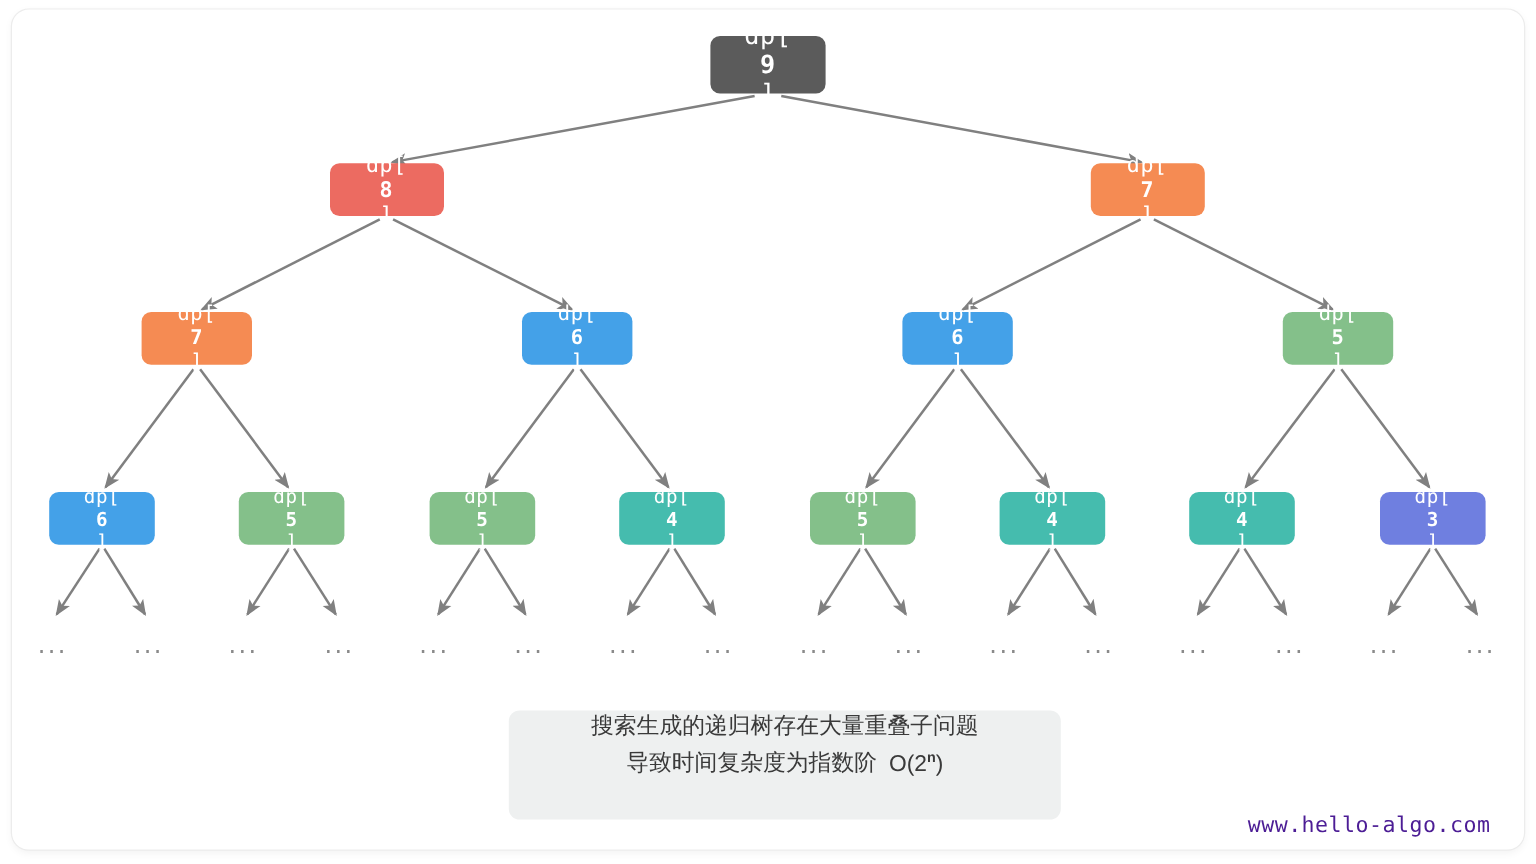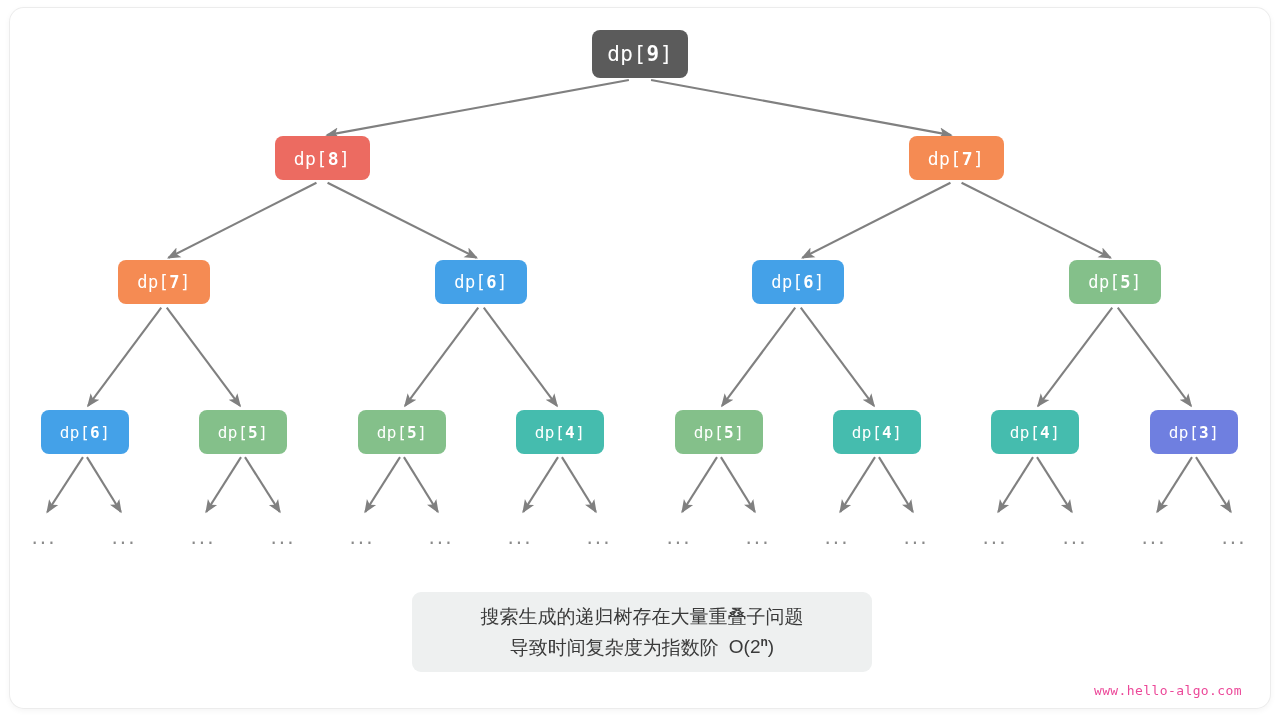--- a/index.html
+++ b/index.html
@@ -37,65 +37,66 @@
     position: absolute;
     display: flex;
     align-items: center;
     justify-content: center;
     border-radius: 8px;
     color: #ffffff;
     font-family: "DejaVu Sans Mono", monospace;
     letter-spacing: 0.5px;
     box-sizing: border-box;
     white-space: nowrap;
+    flex-direction: column;
   }
   .node .idx { font-weight: bold; }
   .node.lvl0 { font-size: 21px; }
   .node.lvl1 { font-size: 18px; }
   .node.lvl2 { font-size: 17px; }
   .node.lvl3 { font-size: 16px; }
   .ellipsis {
     position: absolute;
     color: #8a8a8a;
     font-size: 20px;
     font-family: "DejaVu Sans", sans-serif;
     letter-spacing: 2px;
     transform: translate(-50%, -50%);
     white-space: nowrap;
   }
   .caption {
     position: absolute;
-    left: 412px;
+    left: 424px;
     top: 592px;
     width: 460px;
-    height: 80px;
+    height: 91px;
     background: #eef0f0;
     border-radius: 9px;
     display: flex;
     flex-direction: column;
     align-items: center;
-    justify-content: center;
+    justify-content: flex-start;
     gap: 5px;
     color: #3a3a3a;
     font-size: 19px;
     font-family: "DejaVu Sans", sans-serif;
   }
   .caption .line2 { display: flex; align-items: baseline; }
   .caption .bigO {
     font-family: Liberation Sans, sans-serif;
     font-size: 19px;
     margin-left: 10px;
   }
   .caption .bigO sup { font-size: 12px; font-weight: bold; }
   .watermark {
     position: absolute;
     right: 38px;
     bottom: 22px;
-    color: #ec4899;
-    font-size: 13px;
+    color: #4c1d95;
+    font-size: 18px;
     font-family: "DejaVu Sans Mono", monospace;
     letter-spacing: 0.4px;
   }
 </style>
 </head>
 <body>
 
 <div id="root">
 
   <div class="card"></div>

